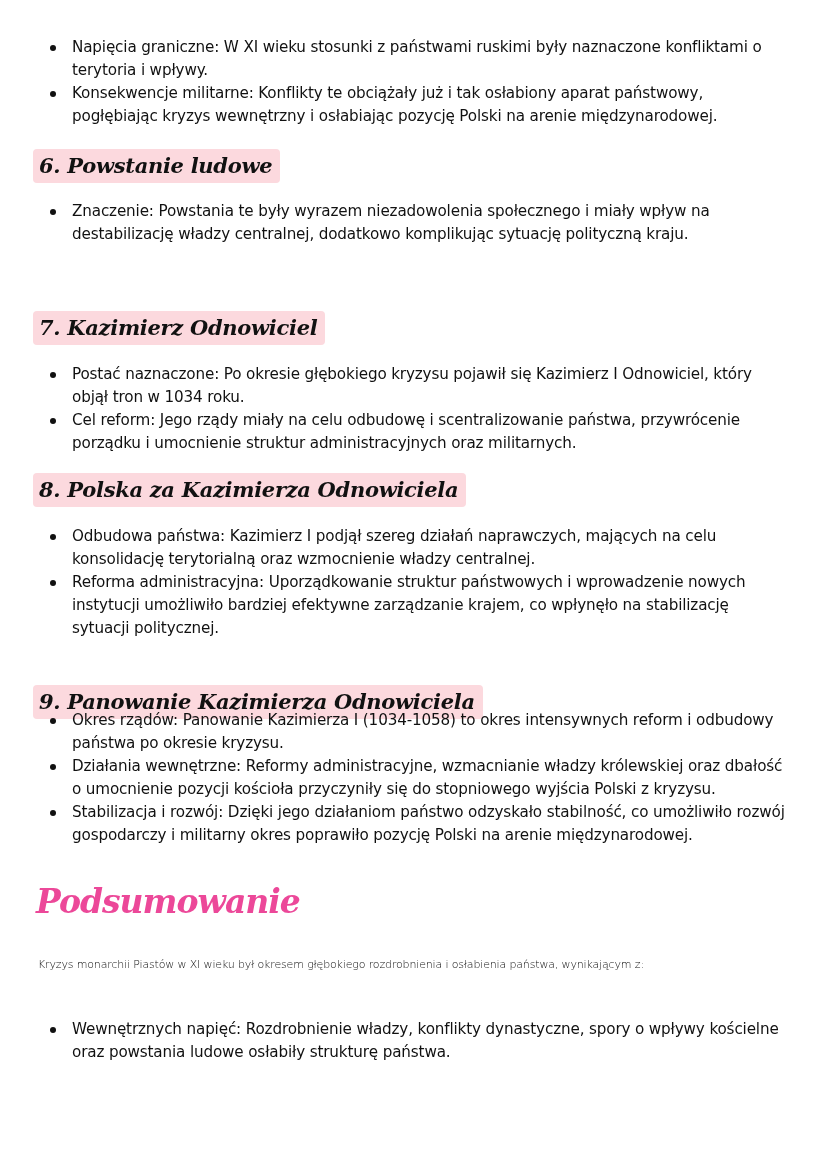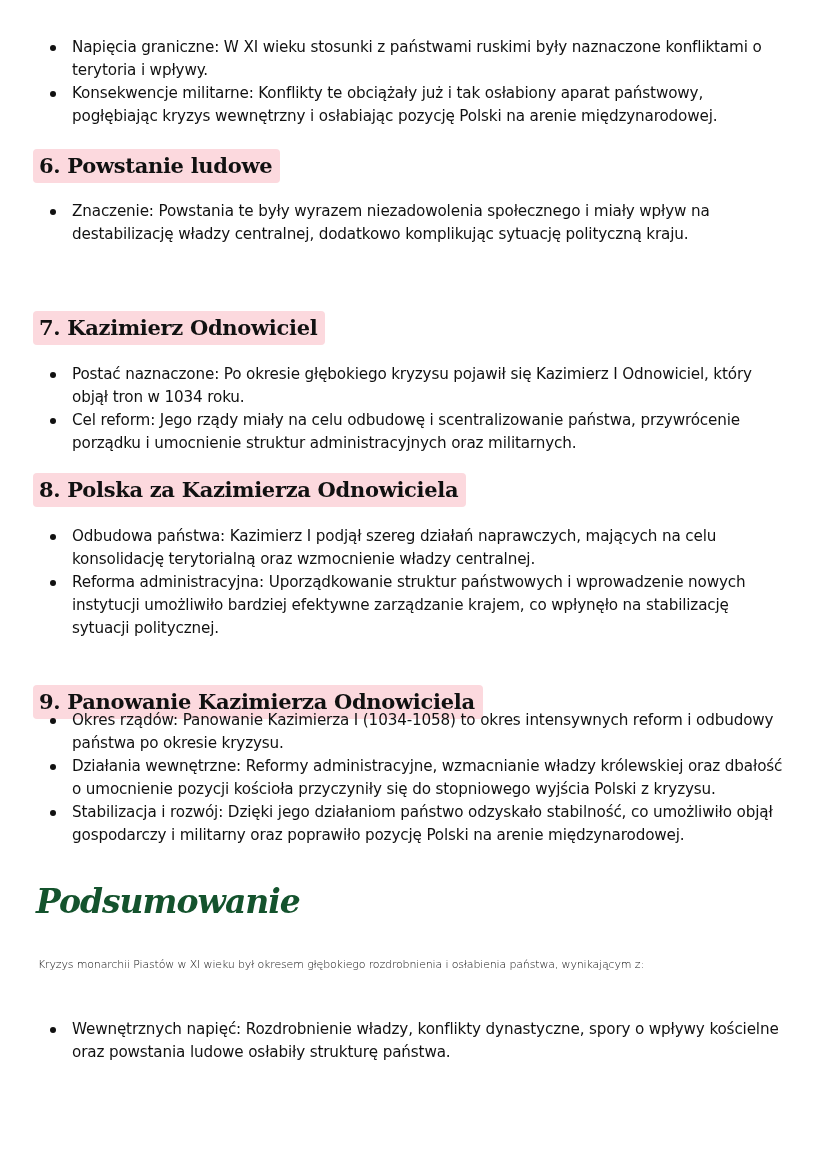--- a/index.html
+++ b/index.html
@@ -48,37 +48,38 @@
       background: #111111;
     }
     .heading {
       position: absolute;
       left: 33px;
       height: 34px;
       padding: 0 8px 0 6px;
       background: #fcd9de;
       border-radius: 4px;
       font-family: "DejaVu Serif", serif;
+      font-style: italic;
       font-weight: bold;
       font-size: 21px;
       line-height: 34px;
       color: #111111;
       letter-spacing: -0.3px;
     }
     .summary-title {
       position: absolute;
       left: 36px;
       top: 880px;
       font-family: "DejaVu Serif", serif;
       font-style: italic;
       font-weight: bold;
       font-size: 33px;
       line-height: 44px;
       letter-spacing: -1px;
-      color: #14532d;
+      color: #ec4899;
     }
     .summary-intro {
       position: absolute;
       left: 38px;
       top: 953px;
       width: 750px;
       font-size: 11px;
       line-height: 23px;
       letter-spacing: -0.15px;
       font-weight: 300;
@@ -137,21 +138,21 @@
     <li>
       <span class="bullet"></span>
       <span>Okres rządów:</span><span> Panowanie Kazimierza I (1034-1058) to okres intensywnych reform i odbudowy państwa po okresie kryzysu.</span>
     </li>
     <li>
       <span class="bullet"></span>
       <span>Działania wewnętrzne:</span><span> Reformy administracyjne, wzmacnianie władzy królewskiej oraz dbałość o umocnienie pozycji kościoła przyczyniły się do stopniowego wyjścia Polski z kryzysu.</span>
     </li>
     <li>
       <span class="bullet"></span>
-      <span>Stabilizacja i rozwój:</span><span> Dzięki jego działaniom państwo odzyskało stabilność, co umożliwiło objął gospodarczy i militarny oraz poprawiło pozycję Polski na arenie międzynarodowej.</span>
+      <span>Stabilizacja i rozwój:</span><span> Dzięki jego działaniom państwo odzyskało stabilność, co umożliwiło rozwój gospodarczy i militarny okres poprawiło pozycję Polski na arenie międzynarodowej.</span>
     </li>
   </ul>
 
   <div class="summary-title">Podsumowanie</div>
   <p class="summary-intro" style="margin:0;">Kryzys monarchii Piastów w XI wieku był okresem głębokiego rozdrobnienia i osłabienia państwa, wynikającym z:</p>
   <ul class="list" style="top:1018px;">
     <li>
       <span class="bullet"></span>
       <span>Wewnętrznych napięć:</span><span> Rozdrobnienie władzy, konflikty dynastyczne, spory o wpływy kościelne oraz powstania ludowe osłabiły strukturę państwa.</span>
     </li>

